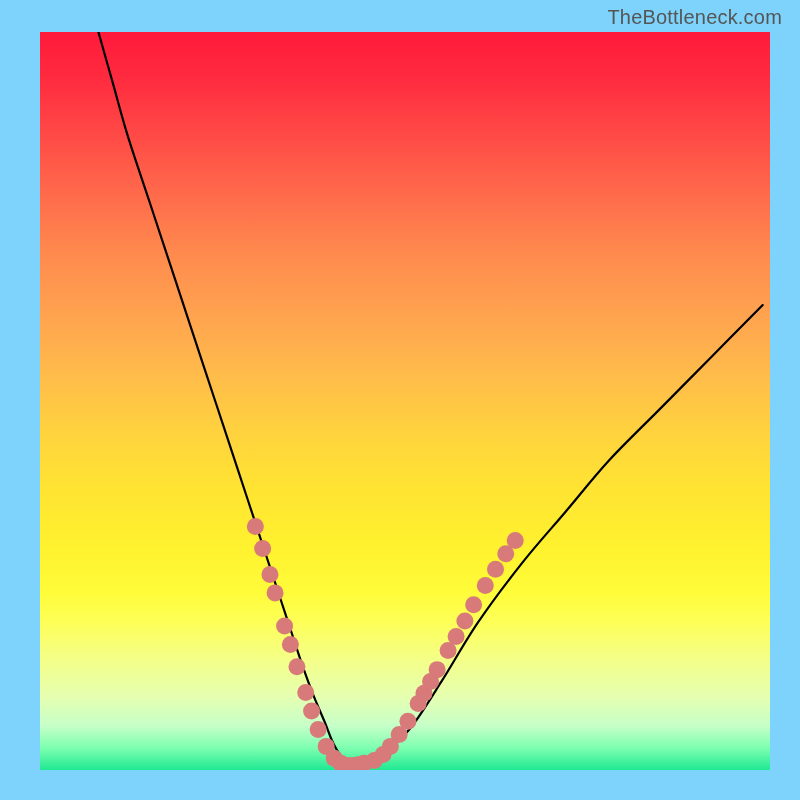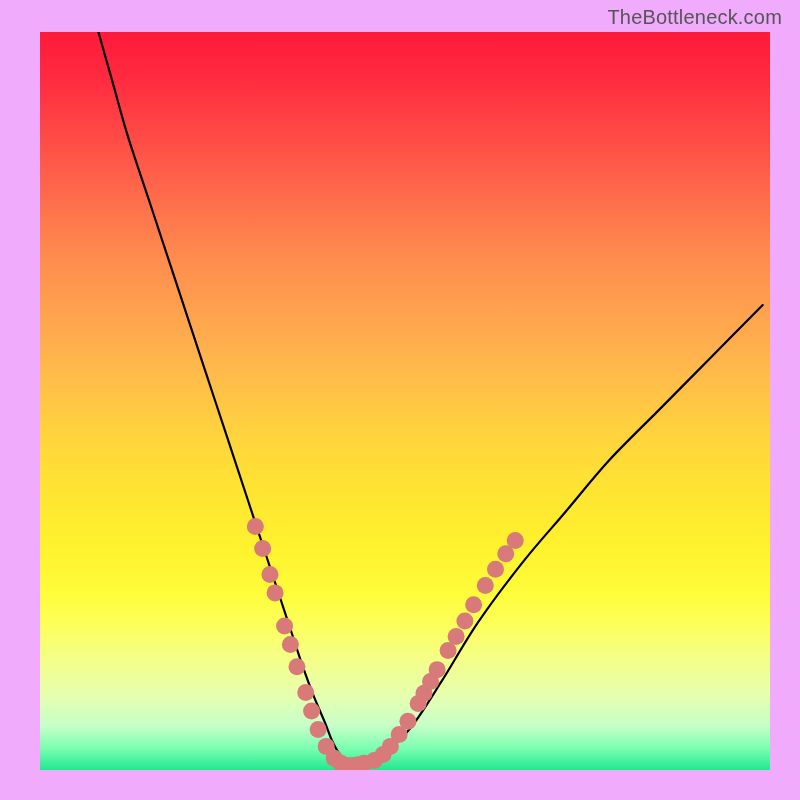--- a/index.html
+++ b/index.html
@@ -10,21 +10,21 @@
     background: #000;
     overflow: hidden;
     font-family: Arial, Helvetica, sans-serif;
   }
   .frame {
     position: absolute;
     left: 0;
     top: 0;
     width: 800px;
     height: 800px;
-    background: #f0abfc;
+    background: #7dd3fc;
   }
   .plot {
     position: absolute;
     left: 40px;
     top: 32px;
     width: 730px;
     height: 738px;
     overflow: hidden;
   }
   .gradient {

